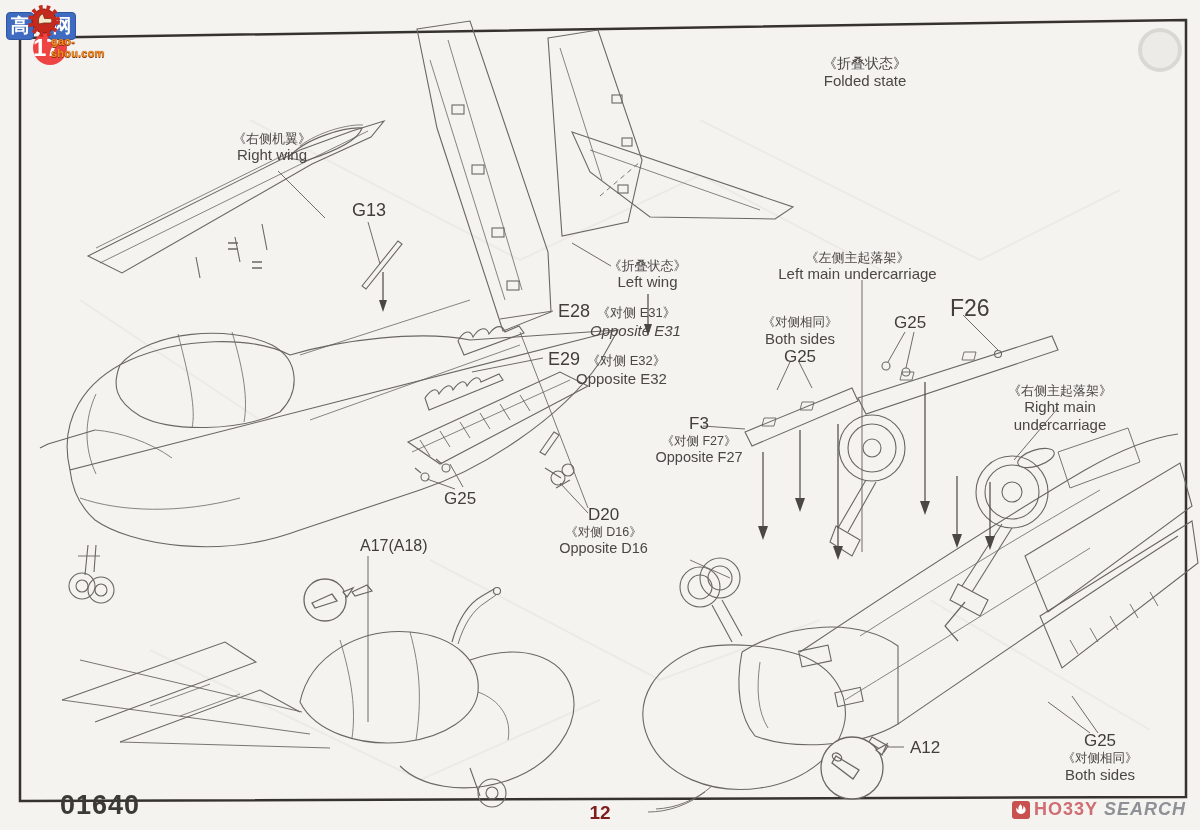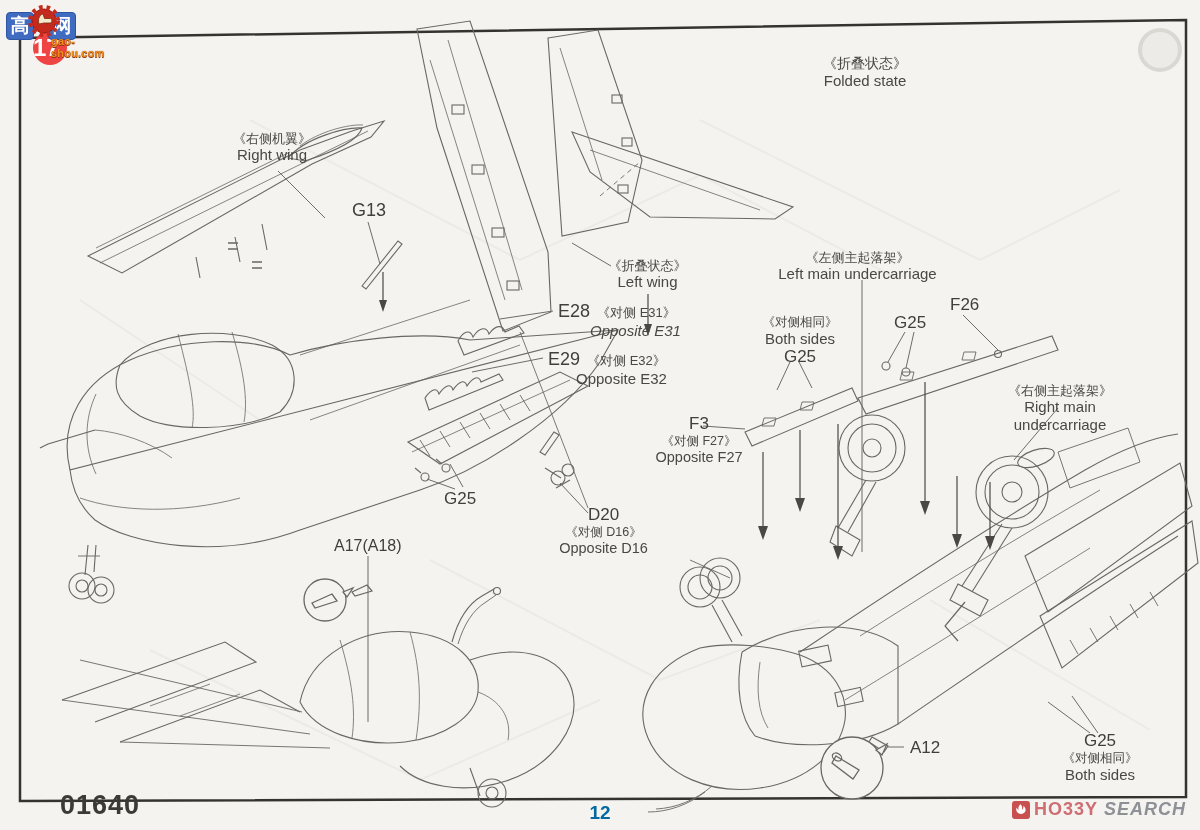--- a/index.html
+++ b/index.html
@@ -25,21 +25,21 @@
   .wm .gear{position:absolute; left:22px; top:-6px;}
   .wm .dom{position:absolute; left:2px; top:26px; font-size:11px; font-weight:bold; color:#f08f1d;
     text-shadow:0 0 1px #8a3412, 0 1px 0 #8a3412; letter-spacing:.2px;padding-left:45px;}
   
   .step{position:absolute; left:33px; top:31px; width:34px; height:34px; border-radius:50%;
     background:#ef4444; color:#fff; font-weight:bold; font-size:24px; line-height:34px; z-index:5;}
   .ghost-step{position:absolute; left:1138px; top:28px; width:36px; height:36px; border-radius:50%;
     border:4px solid rgba(170,167,158,.28); background:rgba(205,202,194,.18);}
   
   .kitno{position:absolute; left:28px; top:790px; font-size:27px; font-weight:bold; color:#3c3a37; letter-spacing:1px;margin-left:32px;}
-  .pageno{position:absolute; left:0; right:0; top:802px; text-align:center; font-size:19px; font-weight:bold; color:#0369a1;}
+  .pageno{position:absolute; left:0; right:0; top:802px; text-align:center; font-size:19px; font-weight:bold; color:#7f1d1d;}
   .hslogo{position:absolute; right:14px; top:799px; display:flex; align-items:center; gap:4px;}
   .hslogo .ic{width:18px; height:18px; background:#c8504e; border-radius:3px; display:flex; align-items:center; justify-content:center;}
   .hslogo .hobby{font-size:18px; font-weight:bold; color:#cf6d72; letter-spacing:1px;}
   .hslogo .search{font-size:18px; font-weight:bold; color:#8d9196; letter-spacing:1px; margin-left:2px;font-style:italic;}
 </style>
 </head>
 <body>
 
 <div class="page">
 
@@ -294,36 +294,36 @@
   </div>
 
   <div class="lbl part" style="left:444px; top:489px; font-size:17px;">G25</div>
 
   <div class="lbl center" style="left:556px; top:505px; width:95px;">
     <div class="part" style="font-size:17px;">D20</div>
     <div class="cjk" style="font-size:12.5px;">《对侧 D16》</div>
     <div class="en" style="font-size:14.5px;">Opposite D16</div>
   </div>
 
-  <div class="lbl part" style="left:334px; top:537px; font-size:16px;">A17(A18)</div>
+  <div class="lbl part" style="left:360px; top:537px; font-size:16px;">A17(A18)</div>
 
   <div class="lbl center" style="left:765px; top:250px; width:185px;">
     <div class="cjk">《左侧主起落架》</div>
     <div class="en">Left main undercarriage</div>
   </div>
 
   <div class="lbl center" style="left:756px; top:315px; width:88px;">
     <div class="cjk" style="font-size:12.5px;">《对侧相同》</div>
     <div class="en">Both sides</div>
     <div class="part" style="font-size:17px;">G25</div>
   </div>
 
   <div class="lbl part" style="left:894px; top:313px; font-size:17px;">G25</div>
 
-  <div class="lbl part" style="left:950px; top:295px; font-size:17px;">F26</div>
+  <div class="lbl part" style="left:950px; top:295px; font-size:23px;">F26</div>
 
   <div class="lbl center" style="left:645px; top:414px; width:108px;">
     <div class="part" style="font-size:17px;">F3</div>
     <div class="cjk" style="font-size:12.5px;">《对侧 F27》</div>
     <div class="en" style="font-size:14.5px;">Opposite F27</div>
   </div>
 
   <div class="lbl center" style="left:985px; top:383px; width:150px;">
     <div class="cjk">《右侧主起落架》</div>
     <div class="en">Right main undercarriage</div>

